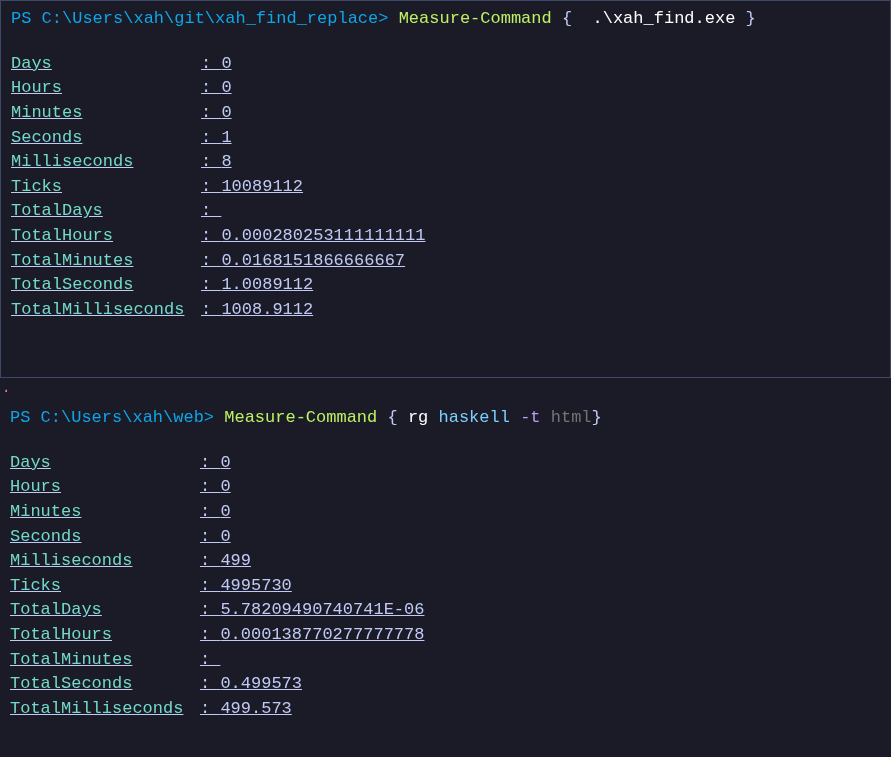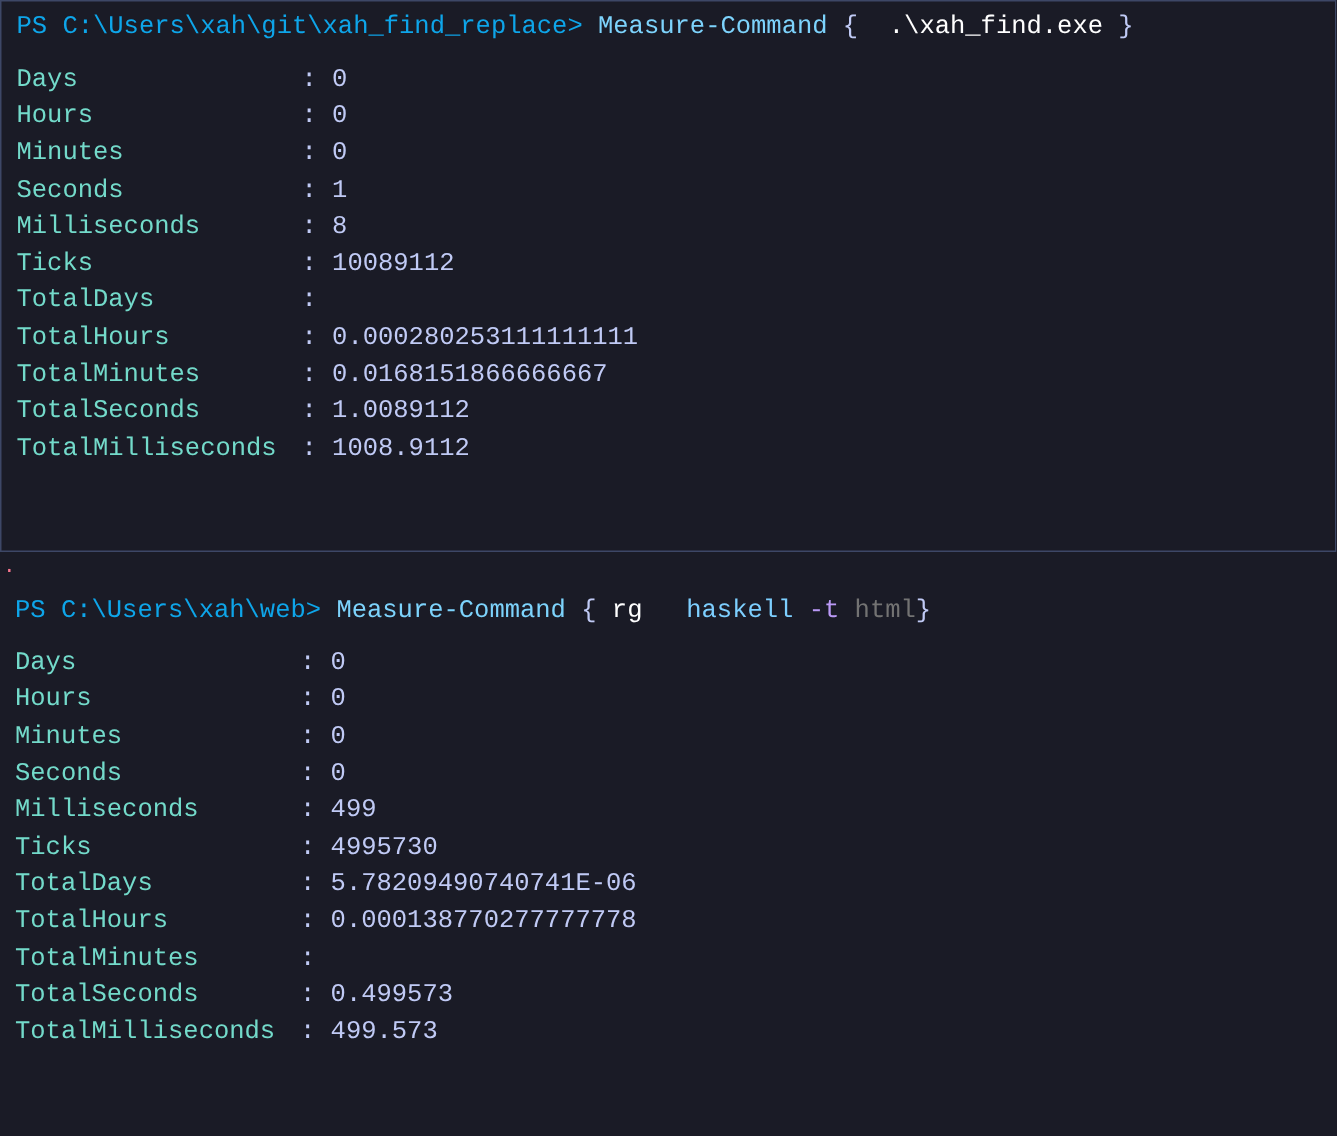--- a/index.html
+++ b/index.html
@@ -28,40 +28,40 @@
       padding-top: 8px;
     }
     .prompt-line {
       white-space: pre;
       margin-bottom: 2px;
     }
     .ps-text {
       color: #0ea5e9;
     }
     .cmdlet {
-      color: #7dd3fc;
+      color: #bef264;
     }
     .brace {
       color: #c0caf5;
     }
     .executable {
       color: #ffffff;
     }
     .arg-text {
       color: #7dcfff;
-      padding-left: 19px;
     }
     .flag {
       color: #bb9af7;
     }
     .arg-plain {
       color: #737373;
     }
     .output-section {
-      margin-top: 10px;
+      margin-top: 20px;
+      text-decoration: underline;
     }
     .output-row {
       display: flex;
       white-space: pre;
     }
     .prop-name {
       color: #73daca;
       min-width: 190px;
       display: inline-block;
     }

